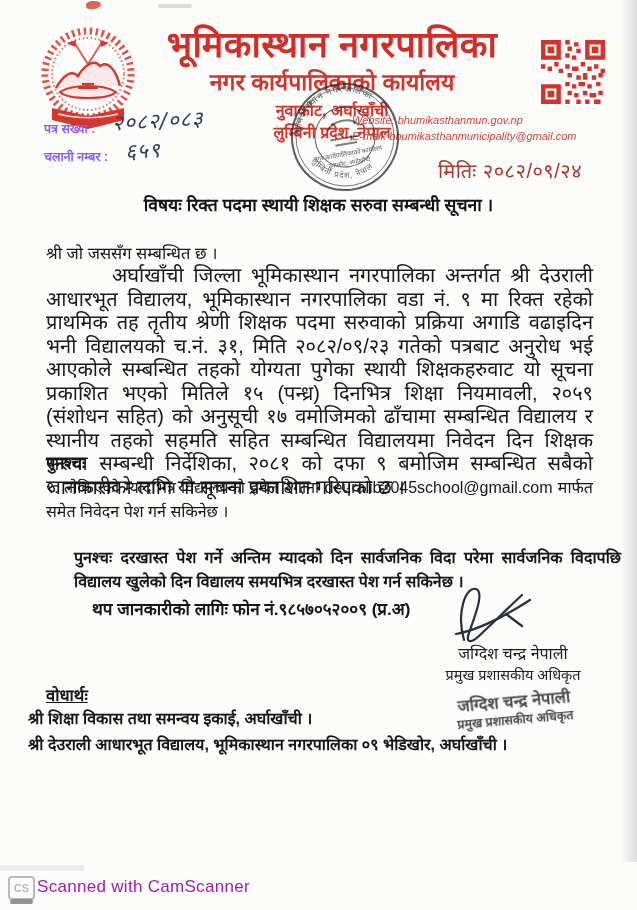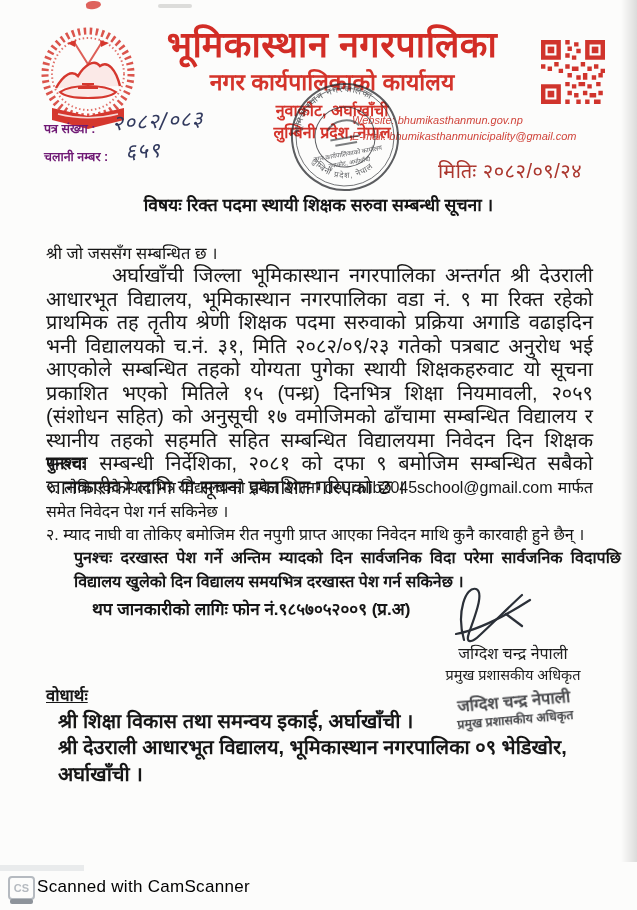--- a/index.html
+++ b/index.html
@@ -8,21 +8,21 @@
     background:#fcfcfb;overflow:hidden;
     font-family:"Liberation Sans","DejaVu Sans",sans-serif;
     color:#161616;
   }
   .abs{position:absolute;}
   
   .title-block{left:128px;top:26px;width:408px;text-align:center;line-height:1.05;}
   .muni-name{font-size:36px;font-weight:700;color:#d22d26;letter-spacing:.5px;}
   .office-name{font-size:23px;font-weight:700;color:#d4342b;margin-top:6px;}
   .addr{font-size:16px;font-weight:700;color:#d4342b;margin-top:7px;line-height:1.3;}
-  .meta-label{font-size:12.5px;font-weight:700;color:#701a75;}
+  .meta-label{font-size:12.5px;font-weight:700;color:#8b5cf6;}
   .handwrite{
     font-family:"DejaVu Sans",sans-serif;font-style:italic;font-size:21px;
     color:#323a5e;letter-spacing:1px;transform:rotate(-3deg);
   }
   .contact-block{left:352px;top:113px;width:270px;font-size:11px;font-style:italic;
     color:#d0453c;line-height:1.45;}
   .date-line{left:438px;top:157px;font-size:20px;color:#ab372e;font-weight:400;letter-spacing:.5px;}
   
   .subject{left:0;top:192px;width:637px;text-align:center;font-size:17.5px;font-weight:700;color:#141414;}
   .salutation{left:46px;top:241px;font-size:16.5px;}
@@ -42,35 +42,35 @@
   .typed-sign .nm{font-size:16px;color:#1d1d1d;}
   .typed-sign .tt{font-size:14.5px;color:#1d1d1d;}
   .ink-sign{
     left:412px;top:690px;width:205px;text-align:center;transform:rotate(-5deg);
     color:#4a4b4e;line-height:1.35;filter:blur(.2px);
   }
   .ink-sign .nm{font-size:16.5px;font-weight:700;}
   .ink-sign .tt{font-size:12.5px;font-weight:700;}
   
   .cc-head{left:46px;top:683px;font-size:16.5px;font-weight:700;text-decoration:underline;}
-  .cc-item{left:58px;width:560px;font-size:20px;font-weight:700;}
+  .cc-item{left:28px;width:560px;font-size:16px;font-weight:700;}
   .cc-item-1{top:707px;}
   .cc-item-2{top:733px;}
   
   .edge-shadow{right:0;top:0;width:16px;height:862px;
     background:linear-gradient(to right,rgba(0,0,0,0),rgba(0,0,0,.13));}
   .top-dash{left:158px;top:4px;width:34px;height:4px;background:#dcdcda;border-radius:2px;}
   .red-mark{left:86px;top:1px;width:15px;height:8px;background:#d8473f;border-radius:40% 60% 55% 45%;
     transform:rotate(-8deg);opacity:.85;}
   .foot-streak{left:0;top:865px;width:84px;height:6px;background:#e9ebec;}
   
   .cs-badge{left:8px;top:876px;width:23px;height:20px;border:2px solid #b5bac0;border-radius:4px;
     color:#b5bac0;font-size:11px;font-weight:700;text-align:center;line-height:20px;}
   .cs-base{left:10px;top:899px;width:23px;height:5px;background:#8d939a;border-radius:2px;}
-  .cs-text{left:37px;top:877px;font-size:17px;color:#000000;letter-spacing:.3px;}
+  .cs-text{left:37px;top:877px;font-size:17px;color:#a21caf;letter-spacing:.3px;}
   
   .office-stamp{left:284px;top:76px;filter:blur(.4px);opacity:.85;}
 </style>
 </head>
 <body>
 
 <div class="page">
 
   <div class="abs edge-shadow"></div>
   <div class="abs top-dash"></div>
@@ -154,21 +154,20 @@
   </div>
 
   <div class="abs subject">विषयः रिक्त पदमा स्थायी शिक्षक सरुवा सम्बन्धी सूचना ।</div>
 
   <div class="abs salutation">श्री जो जससँग सम्बन्धित छ ।</div>
 
   <div class="abs body-para">अर्घाखाँची जिल्ला भूमिकास्थान नगरपालिका अन्तर्गत श्री देउराली आधारभूत विद्यालय, भूमिकास्थान नगरपालिका वडा नं. ९ मा रिक्त रहेको प्राथमिक तह तृतीय श्रेणी शिक्षक पदमा सरुवाको प्रक्रिया अगाडि वढाइदिन भनी विद्यालयको च.नं. ३१, मिति २०८२/०९/२३ गतेको पत्रबाट अनुरोध भई आएकोले सम्बन्धित तहको योग्यता पुगेका स्थायी शिक्षकहरुवाट यो सूचना प्रकाशित भएको मितिले १५ (पन्ध्र) दिनभित्र शिक्षा नियमावली, २०५९ (संशोधन सहित) को अनुसूची १७ वमोजिमको ढाँचामा सम्बन्धित विद्यालय र स्थानीय तहको सहमति सहित सम्बन्धित विद्यालयमा निवेदन दिन शिक्षक सरुवा सम्बन्धी निर्देशिका, २०८१ को दफा ९ बमोजिम सम्बन्धित सबैको जानकारीको लागि यो सूचना प्रकाशित गरिएको छ ।</div>
 
   <div class="abs ps-head">पुनश्चः</div>
   <div class="abs ps-item ps-item-1">१. तोकिएको म्यादभित्र विद्यालयको इमेल ठेगाना deuralib2045school@gmail.com मार्फत समेत निवेदन पेश गर्न सकिनेछ ।</div>
-  <div class="abs ps-item ps-item-2">२. म्याद नाघी वा तोकिए बमोजिम रीत नपुगी प्राप्त आएका निवेदन माथि कुनै कारवाही हुने छैन् ।</div>
   <div class="abs ps-note">पुनश्चः दरखास्त पेश गर्ने अन्तिम म्यादको दिन सार्वजनिक विदा परेमा सार्वजनिक विदापछि विद्यालय खुलेको दिन विद्यालय समयभित्र दरखास्त पेश गर्न सकिनेछ ।</div>
   <div class="abs contact-line">थप जानकारीको लागिः फोन नं.९८५७०५२००९ (प्र.अ)</div>
 
   <div class="abs sig-svg">
     <svg width="92" height="72" viewBox="0 0 92 72">
       <g fill="none" stroke="#2b3038" stroke-width="2.2" stroke-linecap="round">
         <path d="M16 62 C8 34 18 8 28 11 C37 14 26 40 21 55 C17 66 24 65 32 57 C46 44 60 30 74 17"></path>
         <path d="M8 56 C30 52 54 40 82 22"></path>
         <path d="M58 36 L74 48"></path>
       </g>

